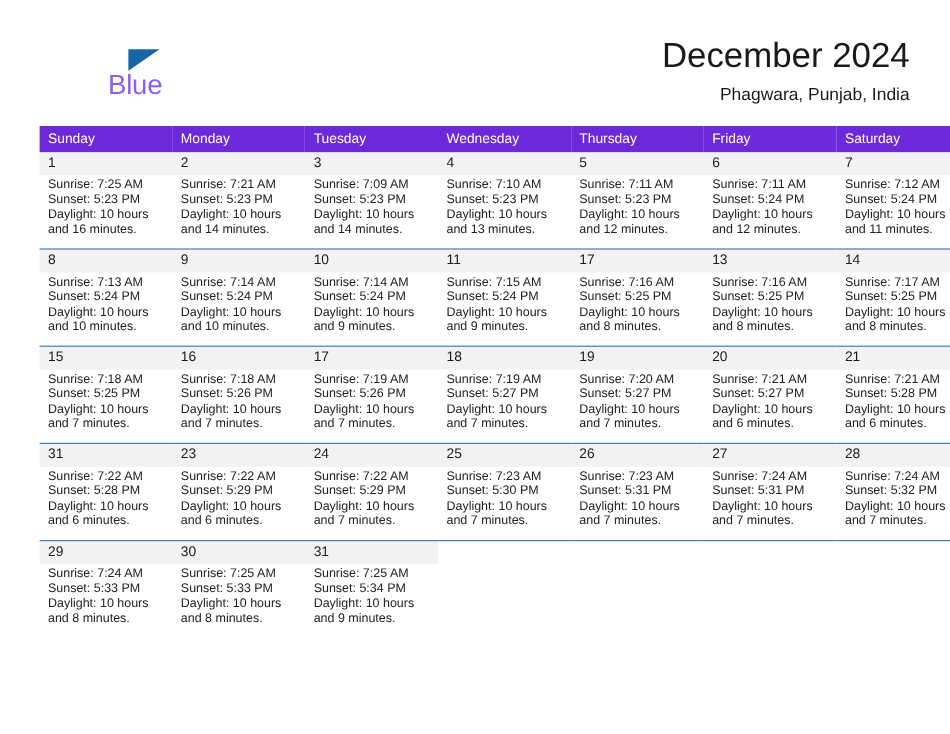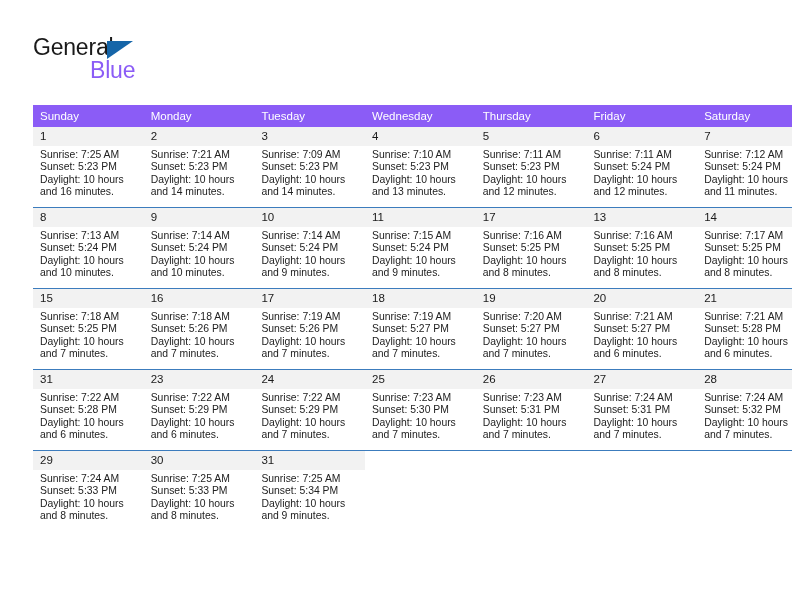--- a/index.html
+++ b/index.html
@@ -89,21 +89,21 @@
   
   .calendar {
     position: absolute;
     left: 33px;
     top: 105px;
     width: 726px;
     border-collapse: collapse;
     table-layout: fixed;
   }
   .calendar th {
-    background: #8b5cf6;
+    background: #6d28d9;
     color: #ffffff;
     font-size: 11.5px;
     font-weight: normal;
     text-align: left;
     padding: 5px 0 5px 7px;
     height: 10px;
     border: none;
     width: 103.7px;
   }
 
@@ -141,25 +141,28 @@
   }
 </style>
 </head>
 <body>
 
 <div class="page">
 
   <div class="header">
 
     <div class="logo">
-      <span class="logo-general">General</span>
       <span class="logo-triangle"></span>
       <span class="logo-blue">Blue</span>
     </div>
 
+    <div class="title-block">
+      <div class="cal-title">December 2024</div>
+      <div class="cal-subtitle">Phagwara, Punjab, India</div>
+    </div>
 
   </div>
 
   <table class="calendar">
     <thead>
       <tr>
         <th>Sunday</th>
         <th>Monday</th>
         <th>Tuesday</th>
         <th>Wednesday</th>

